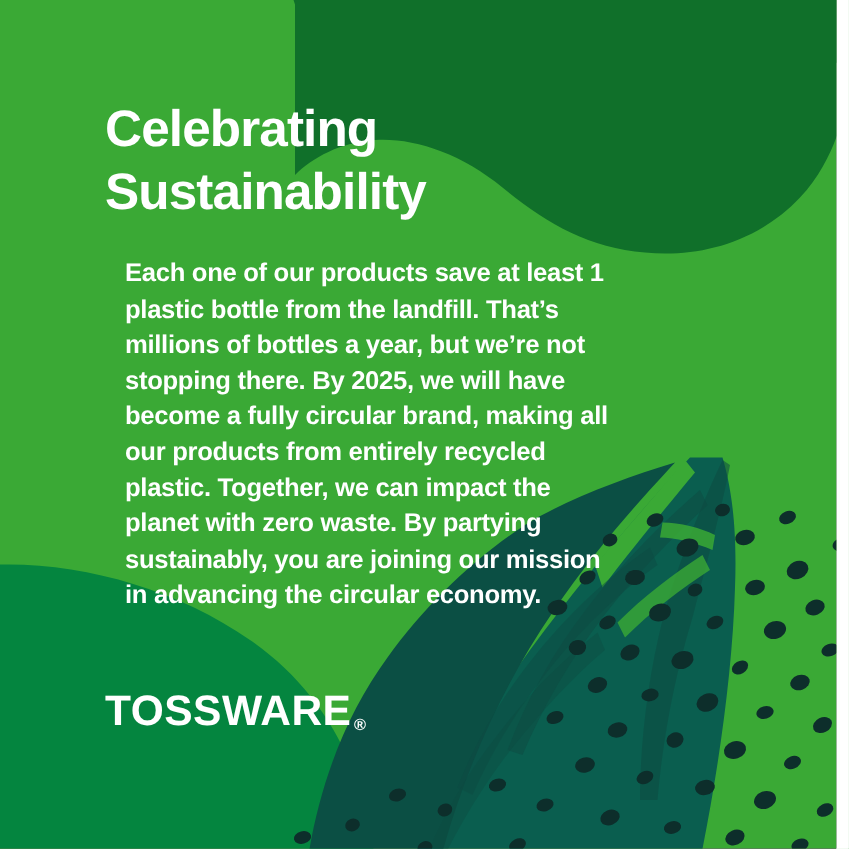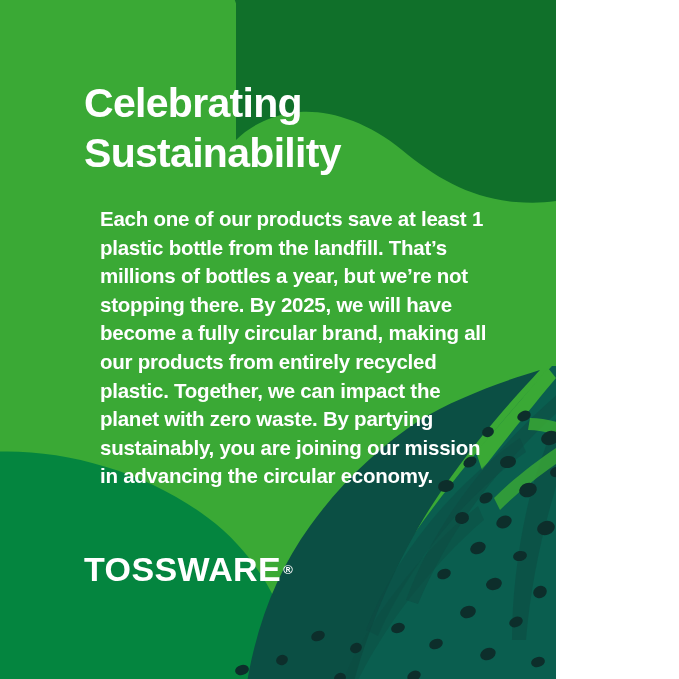--- a/index.html
+++ b/index.html
@@ -5,21 +5,21 @@
   html, body {
     margin: 0;
     padding: 0;
     background: #ffffff;
   }
   body {
     font-family: "Liberation Sans", sans-serif;
   }
   #poster {
     position: relative;
-    width: 556px;
+    width: 669px;
     height: 679px;
     overflow: hidden;
     background: #000000;
   }
   #bg-art {
     position: absolute;
     inset: 0;
     width: 679px;
     height: 679px;
     display: block;
@@ -52,21 +52,21 @@
     line-height: 28.6px;
     font-weight: 700;
     letter-spacing: -0.25px;
     margin: 16px;
   }
   #logo {
     position: absolute;
     left: 84px;
     top: 552px;
     display: flex;
-    align-items: center;
+    align-items: flex-end;
     color: #ffffff;
   }
   #logo-word {
     font-size: 34px;
     font-weight: 700;
     letter-spacing: 0.4px;
     line-height: 34px;
   }
   #logo-mark {
     font-size: 13px;

